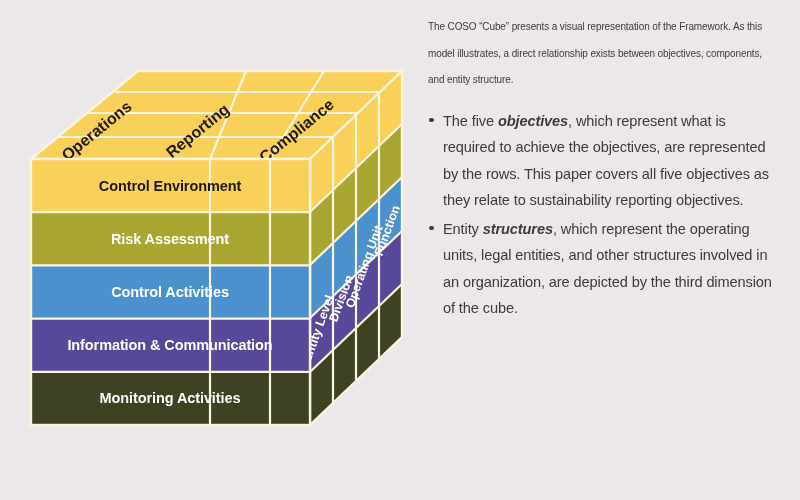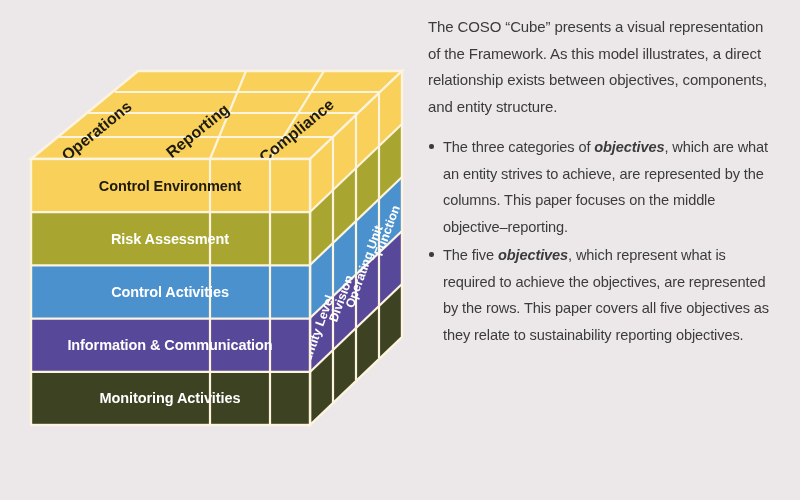--- a/index.html
+++ b/index.html
@@ -52,21 +52,21 @@
   }
   
   #text-panel {
     position: absolute;
     left: 428px;
     top: 14px;
     width: 348px;
     color: #3b3b3b;
   }
   #intro {
-    font-size: 15px;
+    font-size: 10px;
     line-height: 26.5px;
     font-weight: normal;
     color: #3b3b3b;
     margin: 0 0 14px 0;
     letter-spacing: -0.12px;
   }
   ul#bullets {
     list-style: none;
     margin: 0;
     padding: 0;
@@ -181,22 +181,22 @@
         <text class="cube-face-text" x="170" y="403" text-anchor="middle" fill="#ffffff">Monitoring Activities</text>
       </g>
     </svg>
   </div>
 
   <div id="text-panel">
     <p id="intro">The COSO “Cube” presents a visual representation of the Framework. As this model illustrates, a direct relationship exists between objectives, components, and entity structure.</p>
     <ul id="bullets">
       <li>
         <span class="bullet-dot"></span>
-        <span>The three categories of </span><span class="em">objectives</span><span>, which are what an entity strives to achieve, are represented by the columns. This paper focuses on the middle objective–reporting.</span>
+        <span>The five </span><span class="em">objectives</span><span>, which represent what is required to achieve the objectives, are represented by the rows. This paper covers all five objectives as they relate to sustainability reporting objectives.</span>
       </li>
       <li>
         <span class="bullet-dot"></span>
-        <span>The five </span><span class="em">objectives</span><span>, which represent what is required to achieve the objectives, are represented by the rows. This paper covers all five objectives as they relate to sustainability reporting objectives.</span>
+        <span>Entity </span><span class="em">structures</span><span>, which represent the operating units, legal entities, and other structures involved in an organization, are depicted by the third dimension of the cube.</span>
       </li>
     </ul>
   </div>
 
 </div>
 
 </body></html>

